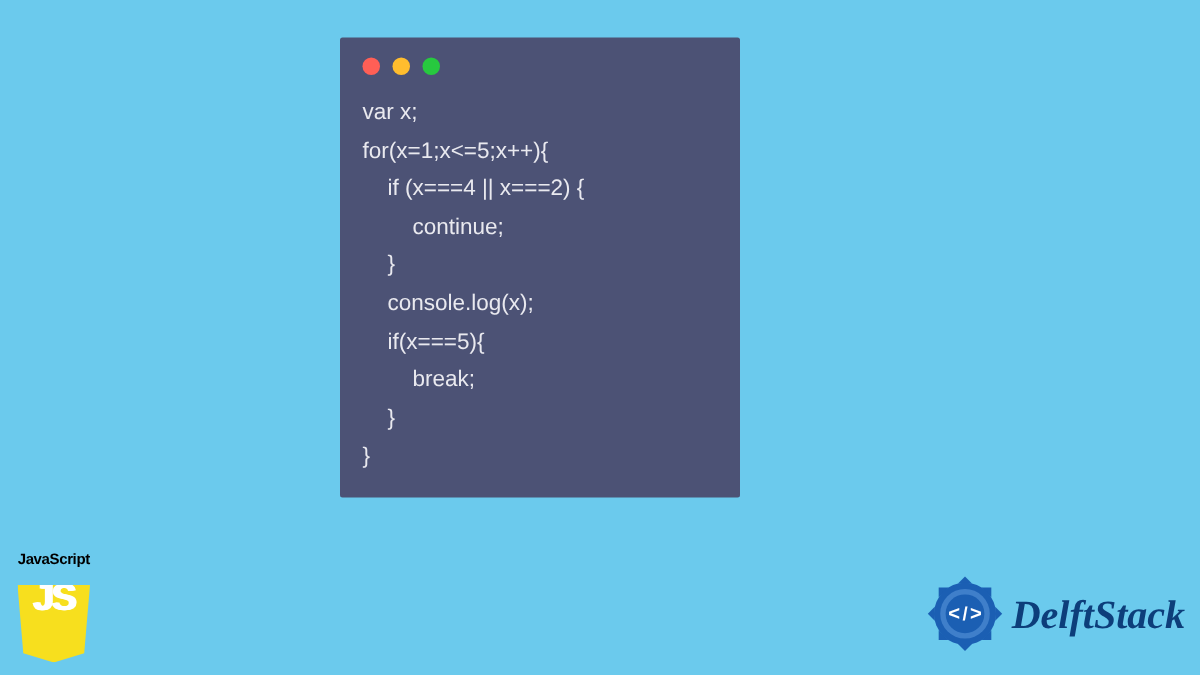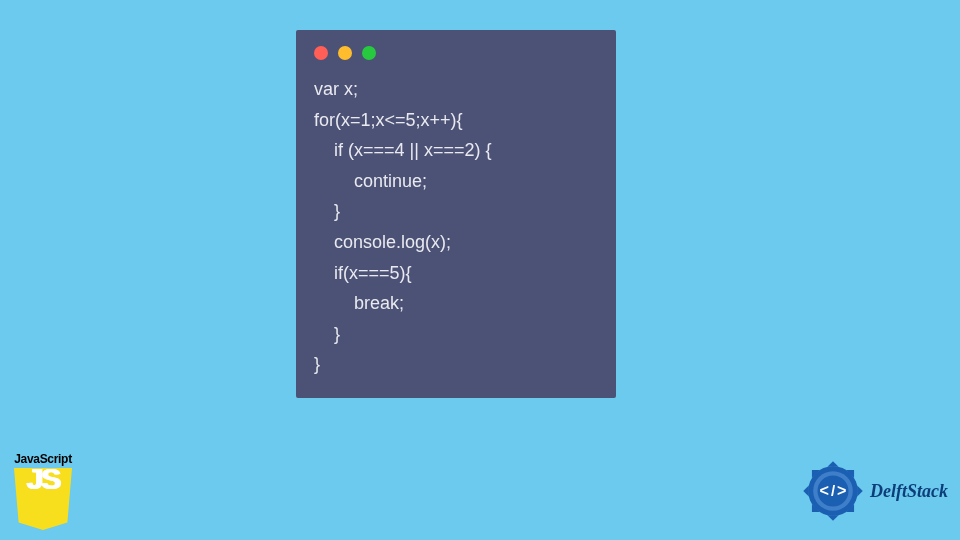--- a/index.html
+++ b/index.html
@@ -6,21 +6,21 @@
   body {
     width: 960px;
     height: 540px;
     background: #6bcaed;
     position: relative;
     font-family: Arial, Helvetica, sans-serif;
     overflow: hidden;
   }
   .code-window {
     position: absolute;
-    left: 296px;
+    left: 272px;
     top: 30px;
     width: 320px;
     background: #4c5275;
     padding: 16px 18px 18px 18px;
     border-radius: 2px;
   }
   .traffic-lights {
     display: flex;
     gap: 10px;
     margin-bottom: 14px;
@@ -44,21 +44,21 @@
     position: absolute;
     left: 6px;
     bottom: 10px;
     width: 74px;
     text-align: center;
   }
   .js-badge .label {
     font-size: 12px;
     font-weight: bold;
     color: #000;
-    margin-bottom: 2px;
+    margin-bottom: 14px;
     letter-spacing: -0.3px;
   }
   .js-badge .shield {
     width: 58px;
     height: 62px;
     margin: 0 auto;
     background: #f7df1e;
     position: relative;
     clip-path: polygon(0 0, 100% 0, 92% 88%, 50% 100%, 8% 88%);
     display: flex;
@@ -78,21 +78,21 @@
     position: absolute;
     right: 12px;
     bottom: 18px;
     display: flex;
     align-items: center;
     gap: 6px;
   }
   .delft svg { width: 62px; height: 62px; }
   .delft .brand {
     font-family: Georgia, 'Times New Roman', serif;
-    font-size: 18px;
+    font-size: 32px;
     color: #0d3e7a;
     font-style: italic;
     font-weight: 600;
   }
 </style>
 </head>
 <body>
 
 <div class="code-window">
   <div class="traffic-lights">

